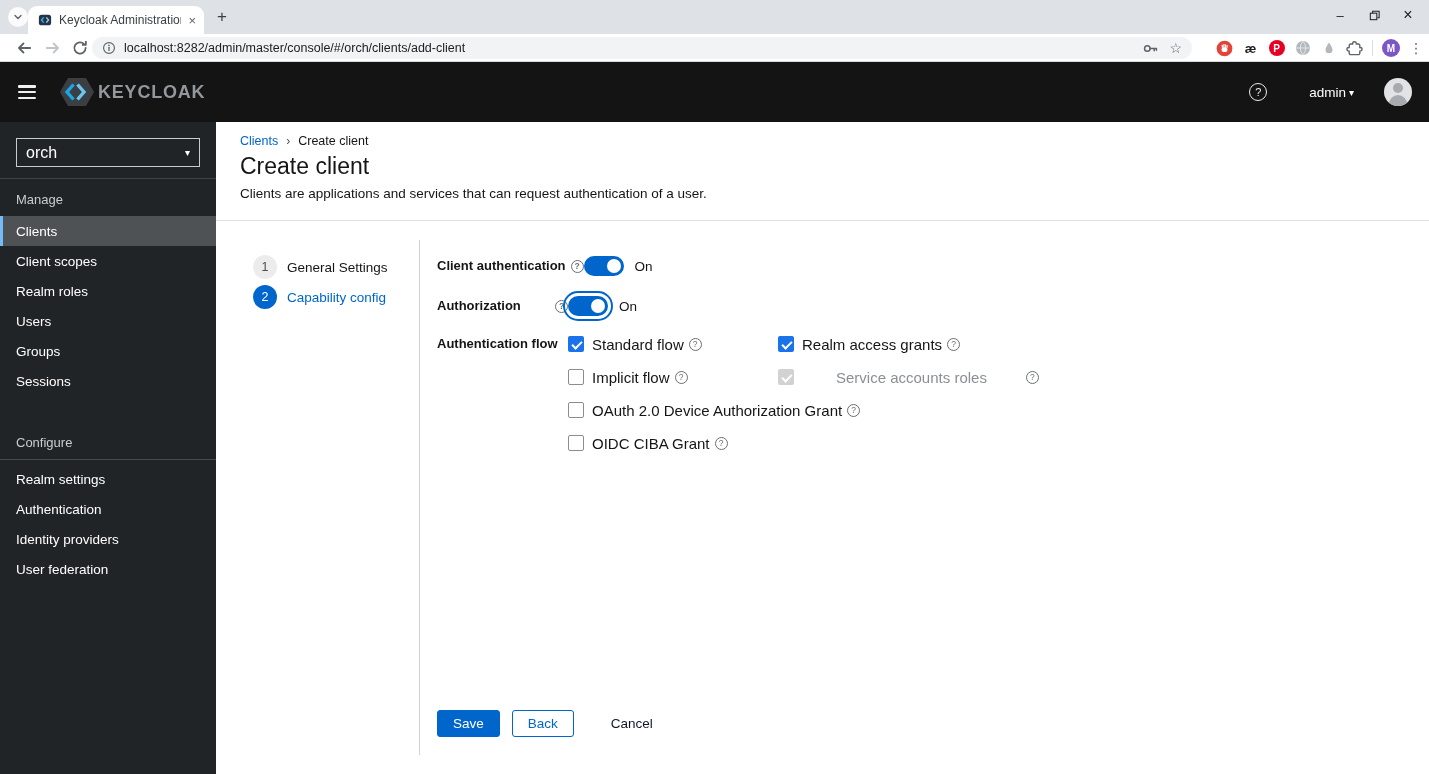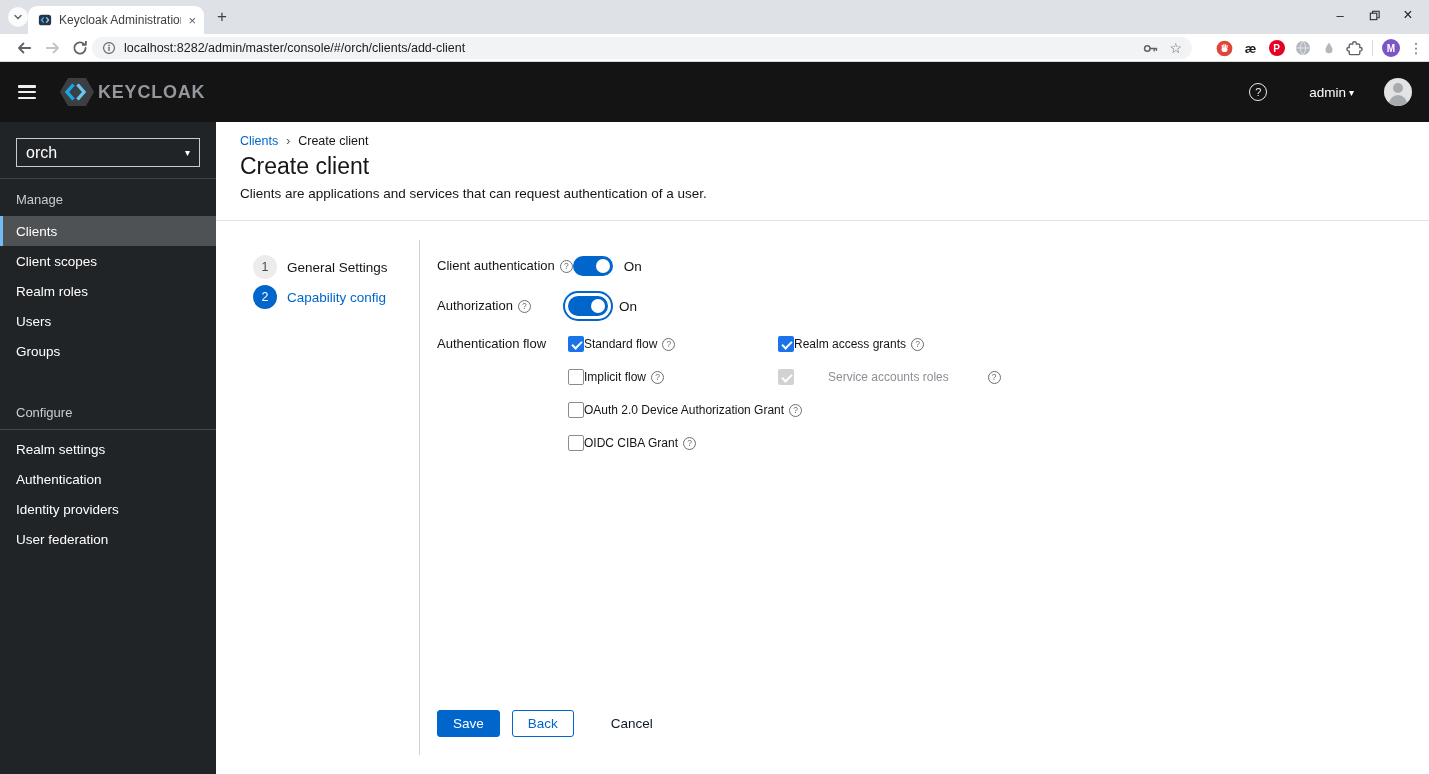--- a/index.html
+++ b/index.html
@@ -76,34 +76,34 @@
   .wnum { width:24px; height:24px; border-radius:50%; background:#ececec; color:#4a4d50; font-size:12.5px; display:flex; align-items:center; justify-content:center; }
   .wlabel { font-size:13.5px; color:#151515; }
   .wstep.current .wnum { background:#0066cc; color:#fff; }
   .wstep.current .wlabel { color:#0066cc; }
   .vline { position:absolute; left:203px; top:118px; width:1px; height:515px; background:#d2d2d2; }
 
   
   .form { position:absolute; left:221px; top:131px; width:640px; }
   .frow { display:flex; align-items:center; min-height:26px; margin-bottom:14px; }
   .frow.align-top { align-items:flex-start; }
-  .flabel { min-width:131px; font-size:13px; font-weight:400; color:#151515; display:flex; align-items:center; line-height:20px; }
+  .flabel { min-width:131px; font-size:13px; font-weight:700; color:#151515; display:flex; align-items:center; line-height:20px;justify-content:space-between; }
   .help { width:13px; height:13px; border:1px solid #6a6e73; border-radius:50%; color:#6a6e73; font-size:8.5px; display:inline-flex; align-items:center; justify-content:center; margin-left:5px; flex:0 0 auto; cursor:pointer; }
   .switch { position:relative; width:40px; height:20px; border-radius:10px; background:#0066cc; flex:0 0 auto; cursor:pointer; }
   .switch::after { content:""; position:absolute; right:3px; top:3px; width:14px; height:14px; border-radius:50%; background:#fff; }
   .ring { display:inline-flex; border:2px solid #0066cc; border-radius:16px; padding:3px; margin:-5px 0 -5px -5px; }
   .state-label { font-size:13.5px; color:#151515; margin-left:11px; }
   .cb-grid { display:grid; grid-template-columns:210px max-content; row-gap:13px; }
   .cbi { display:flex; align-items:center; height:20px; cursor:pointer; }
   .cb { width:16px; height:16px; border-radius:2px; flex:0 0 auto; position:relative; }
   .cb.unchecked { background:#fff; border:1px solid #8a8d90; }
   .cb.checked { background:#1a73e8; }
   .cb.checked::after { content:""; position:absolute; left:5.5px; top:2.5px; width:4px; height:8px; border:solid #fff; border-width:0 2px 2px 0; transform:rotate(45deg); }
   .cb.checked.disabled { background:#d2d2d2; }
-  .cbl { font-size:12px; color:#151515; margin-left:0; }
+  .cbl { font-size:15px; color:#151515; margin-left:8px; }
   .cbi.disabled .cbl { color:#8b8f94; }
   .cbi.disabled { cursor:default;gap:34px; }
 
   
   .actions { position:absolute; left:221px; top:588px; display:flex; align-items:center; }
   .btn { font-family:"Liberation Sans", sans-serif; font-size:13.5px; border-radius:3px; padding:5px 15px; cursor:pointer; }
   .btn-primary { background:#0066cc; border:1px solid #0066cc; color:#fff; }
   .btn-secondary { background:#fff; border:1px solid #0066cc; color:#0066cc; margin-left:12px; }
   .btn-link { background:none; border:none; color:#0f172a; margin-left:22px; }
   svg { display:block; }
@@ -239,20 +239,21 @@
       <span class="realm-caret">▾</span>
     </div>
     <div class="side-top-rule"></div>
     <nav class="side-nav" id="side-nav">
         <div class="side-section-label">Manage</div>
         <div class="side-item selected">Clients</div>
         <div class="side-item">Client scopes</div>
         <div class="side-item">Realm roles</div>
         <div class="side-item">Users</div>
         <div class="side-item">Groups</div>
+        <div class="side-item">Sessions</div>
         <div class="side-gap"></div>
         <div class="side-section-label">Configure</div>
         <div class="side-rule"></div>
         <div class="side-item">Realm settings</div>
         <div class="side-item">Authentication</div>
         <div class="side-item">Identity providers</div>
         <div class="side-item">User federation</div>
       </nav>
   </div>
 

